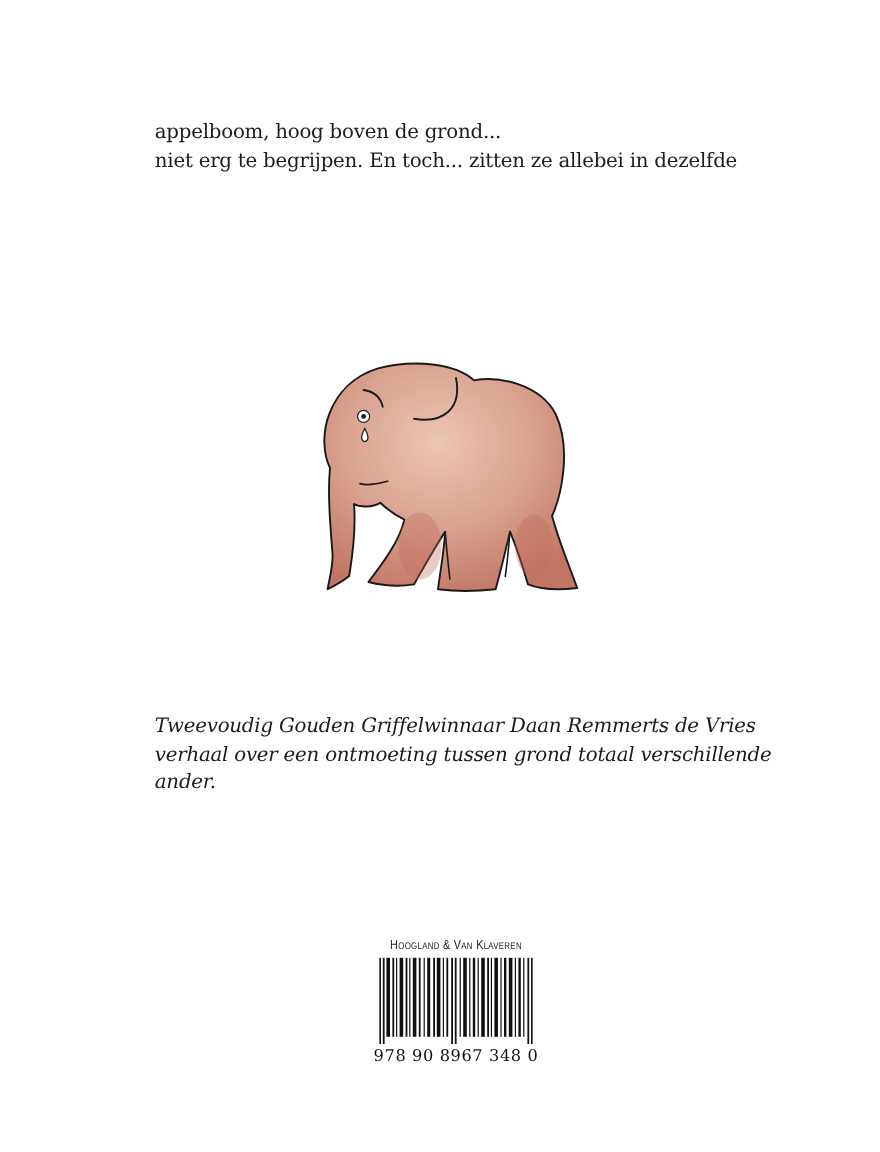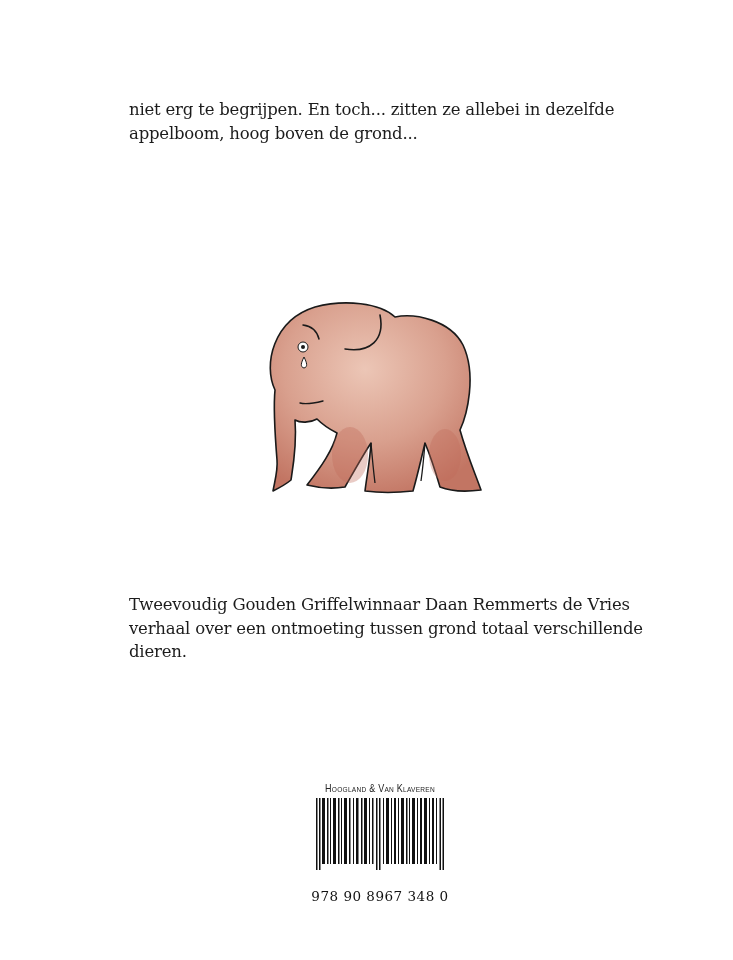--- a/index.html
+++ b/index.html
@@ -6,41 +6,41 @@
     body {
       width: 733px; height: 960px; background: #ffffff; position: relative; overflow: hidden;
       font-family: "DejaVu Serif", serif; color: #1a1a1a;
     }
     .blurb {
       position: absolute; left: 129px; width: 490px;
       font-family: "DejaVu Serif", serif; font-size: 16.5px; line-height: 23.5px;
       color: #1c1c1c; letter-spacing: -0.2px;
     }
     .blurb-top { top: 98px; }
-    .blurb-bottom { top: 593px; }
+    .blurb-bottom { top: 593px; font-style: italic; }
     .blurb .line { display: block; white-space: nowrap; }
     .illustration { position: absolute; left: 245px; top: 295px; width: 240px; height: 210px; }
     .barcode-block { position: absolute; left: 310px; top: 782px; width: 140px; }
     .publisher {
       font-family: "Liberation Sans Narrow", "Liberation Sans", sans-serif; font-size: 11px;
       letter-spacing: 0.3px; text-align: center; color: #222; font-variant: small-caps;
       transform: scaleX(0.82); transform-origin: center; white-space: nowrap;
     }
     .bars { margin-top: 4px; height: 72px; width: 128px; margin-left: 6px; display: block; }
     .isbn {
       font-family: "DejaVu Serif", serif; font-size: 13.5px; text-align: center; color: #111;
-      margin-top: 18px; letter-spacing: 0.5px;
+      margin-top: 2px; letter-spacing: 0.5px;
     }
   </style>
 </head>
 <body>
 
 <div class="blurb blurb-top">
+  <span class="line">appelboom, hoog boven de grond...</span>
   <span class="line">niet erg te begrijpen. En toch... zitten ze allebei in dezelfde</span>
-  <span class="line">appelboom, hoog boven de grond...</span>
 </div>
 
 <div class="illustration">
   <svg width="240" height="210" viewBox="0 0 240 210" xmlns="http://www.w3.org/2000/svg">
     <defs>
       <radialGradient id="skin" cx="45%" cy="35%" r="70%">
         <stop offset="0%" stop-color="#ecc6b6"></stop>
         <stop offset="55%" stop-color="#d9a08e"></stop>
         <stop offset="100%" stop-color="#c27563"></stop>
       </radialGradient>
@@ -82,21 +82,21 @@
     <circle cx="58" cy="52" r="5" fill="#ffffff" stroke="#1a1a1a" stroke-width="1"></circle>
     <circle cx="58" cy="52" r="2" fill="#1a1a1a"></circle>
 
     <path d="M59,62 C56,68 55,72 59,73 C63,72 62,68 59,62 Z" fill="#ffffff" stroke="#1a1a1a" stroke-width="1"></path>
   </svg>
 </div>
 
 <div class="blurb blurb-bottom">
   <span class="line">Tweevoudig Gouden Griffelwinnaar Daan Remmerts de Vries</span>
   <span class="line">verhaal over een ontmoeting tussen grond totaal verschillende</span>
-  <span class="line">dieren.</span>
+  <span class="line">ander.</span>
 </div>
 
 <div class="barcode-block">
   <div class="publisher">Hoogland &amp; Van Klaveren</div>
   <svg class="bars" viewBox="0 0 128 72" preserveAspectRatio="none" xmlns="http://www.w3.org/2000/svg">
     <g fill="#111">
       <rect x="0" y="0" width="1.5" height="72"></rect>
       <rect x="3" y="0" width="1.5" height="72"></rect>
       <rect x="6" y="0" width="3" height="66"></rect>
       <rect x="11" y="0" width="1.5" height="66"></rect>

